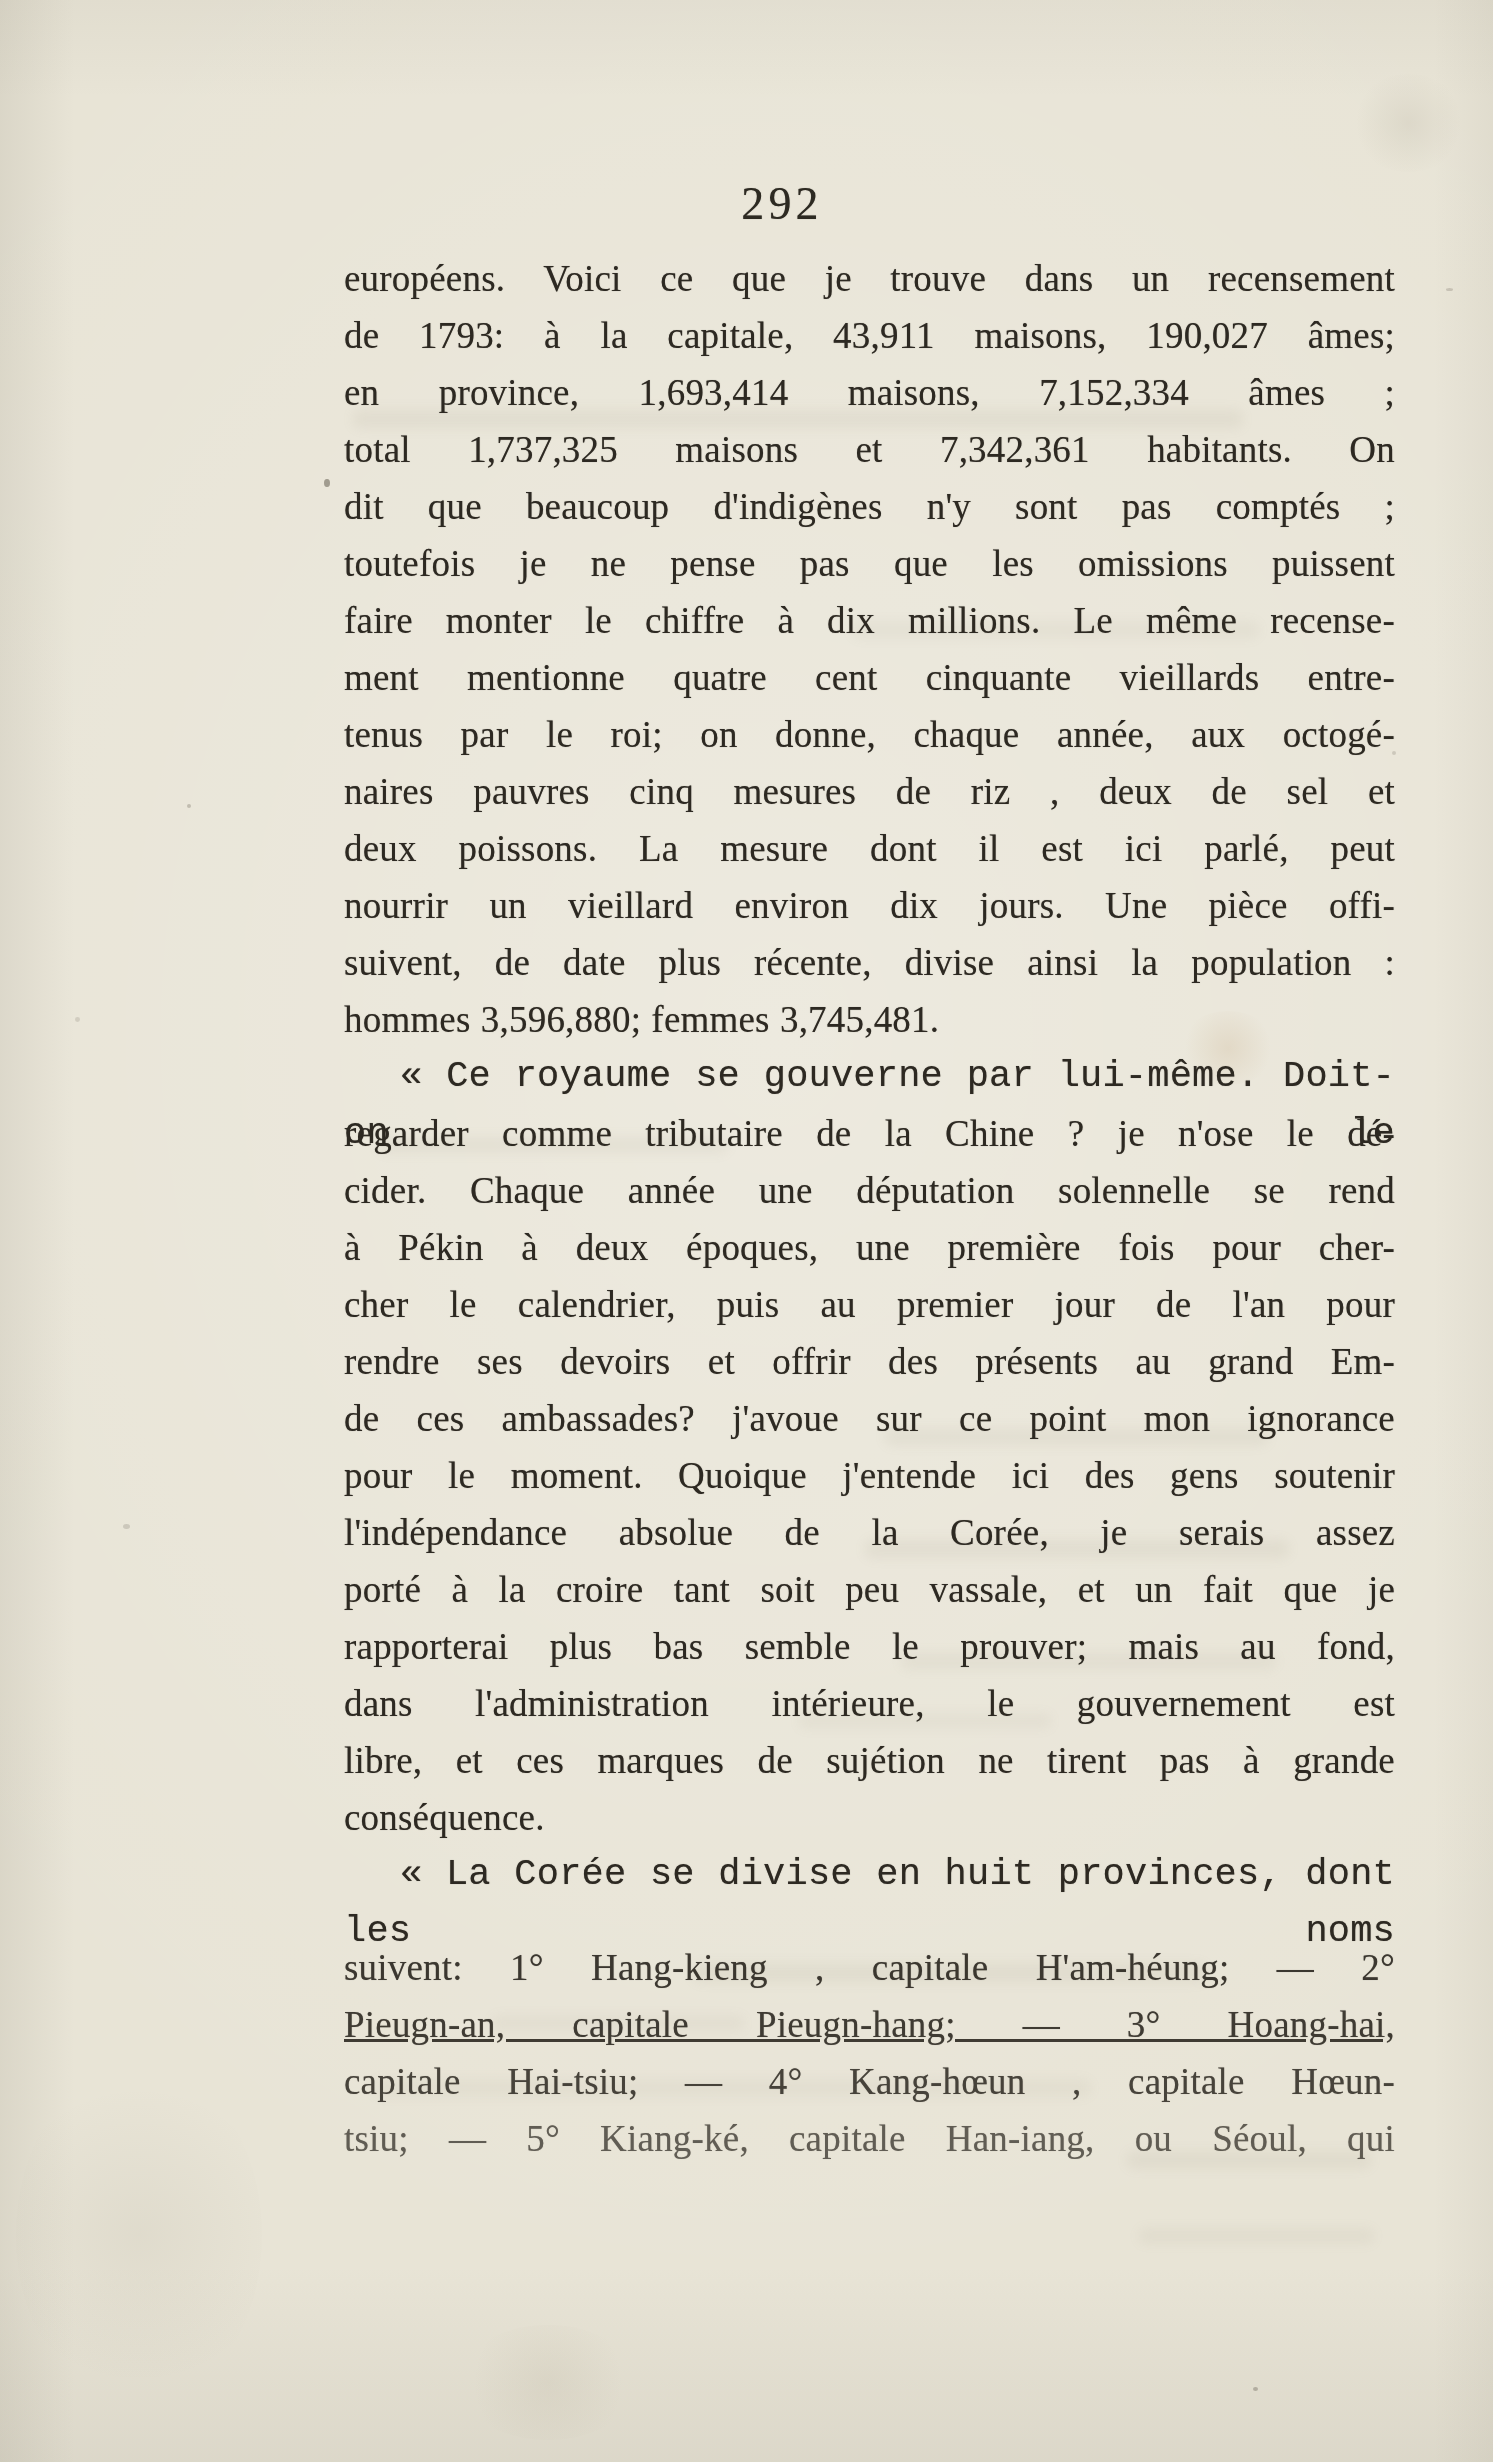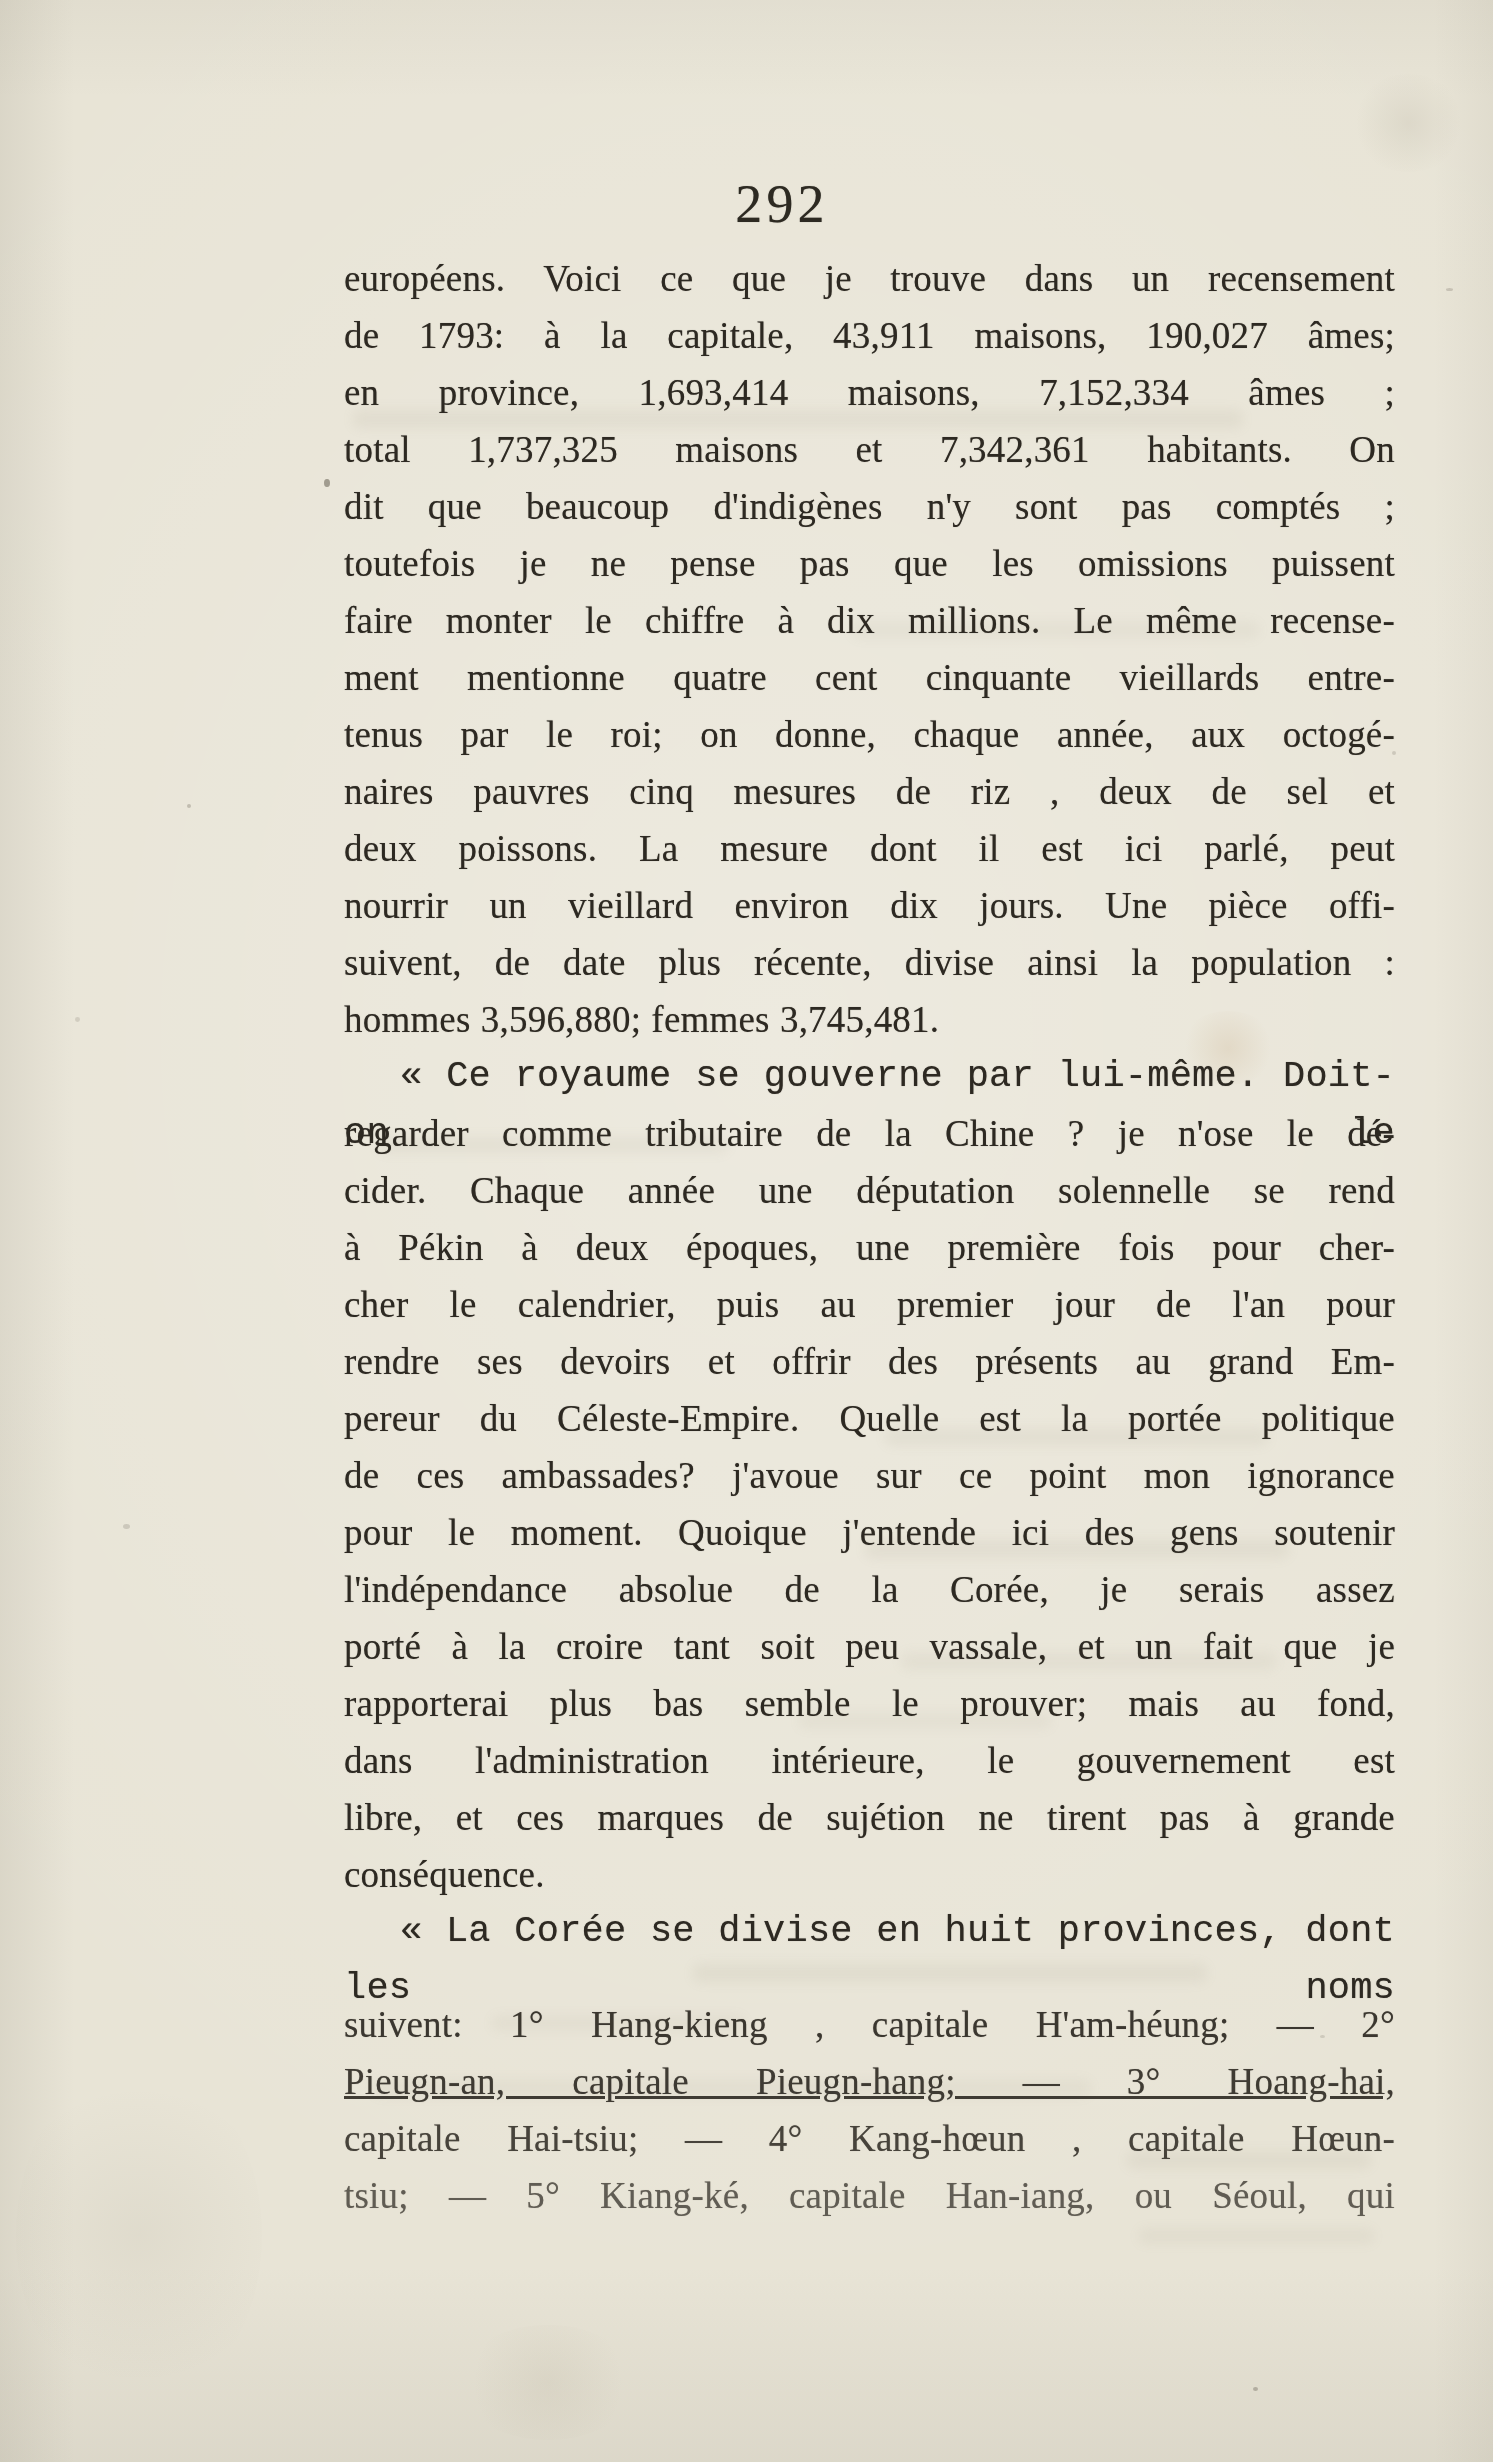--- a/index.html
+++ b/index.html
@@ -17,21 +17,21 @@
     font-family: "Liberation Serif", "DejaVu Serif", serif;
     color: #2d2922;
   }
 
   .page-number {
     position: absolute;
     top: 178px;
     left: 700px;
     width: 164px;
     text-align: center;
-    font-size: 54px;
+    font-size: 46px;
     line-height: 52px;
     letter-spacing: 4.1px;
     color: #2d2a22;
     text-shadow: 0 0 0.8px rgba(45,42,34,0.55);
   }
 
   .text-block {
     position: absolute;
     left: 344px;
     top: 250px;
@@ -133,21 +133,20 @@
         <div class="text-line">suivent, de date plus récente, divise ainsi la population :</div>
         <div class="text-line no-stretch">hommes 3,596,880; femmes 3,745,481.</div>
       </div>
       <div class="paragraph">
         <div class="text-line indent">« Ce royaume se gouverne par lui-même. Doit-on le</div>
         <div class="text-line">regarder comme tributaire de la Chine ? je n'ose le dé-</div>
         <div class="text-line">cider. Chaque année une députation solennelle se rend</div>
         <div class="text-line">à Pékin à deux époques, une première fois pour cher-</div>
         <div class="text-line">cher le calendrier, puis au premier jour de l'an pour</div>
         <div class="text-line">rendre ses devoirs et offrir des présents au grand Em-</div>
-        <div class="text-line">pereur du Céleste-Empire. Quelle est la portée politique</div>
         <div class="text-line">de ces ambassades? j'avoue sur ce point mon ignorance</div>
         <div class="text-line">pour le moment. Quoique j'entende ici des gens soutenir</div>
         <div class="text-line">l'indépendance absolue de la Corée, je serais assez</div>
         <div class="text-line">porté à la croire tant soit peu vassale, et un fait que je</div>
         <div class="text-line">rapporterai plus bas semble le prouver; mais au fond,</div>
         <div class="text-line">dans l'administration intérieure, le gouvernement est</div>
         <div class="text-line">libre, et ces marques de sujétion ne tirent pas à grande</div>
         <div class="text-line no-stretch">conséquence.</div>
       </div>
       <div class="paragraph">

